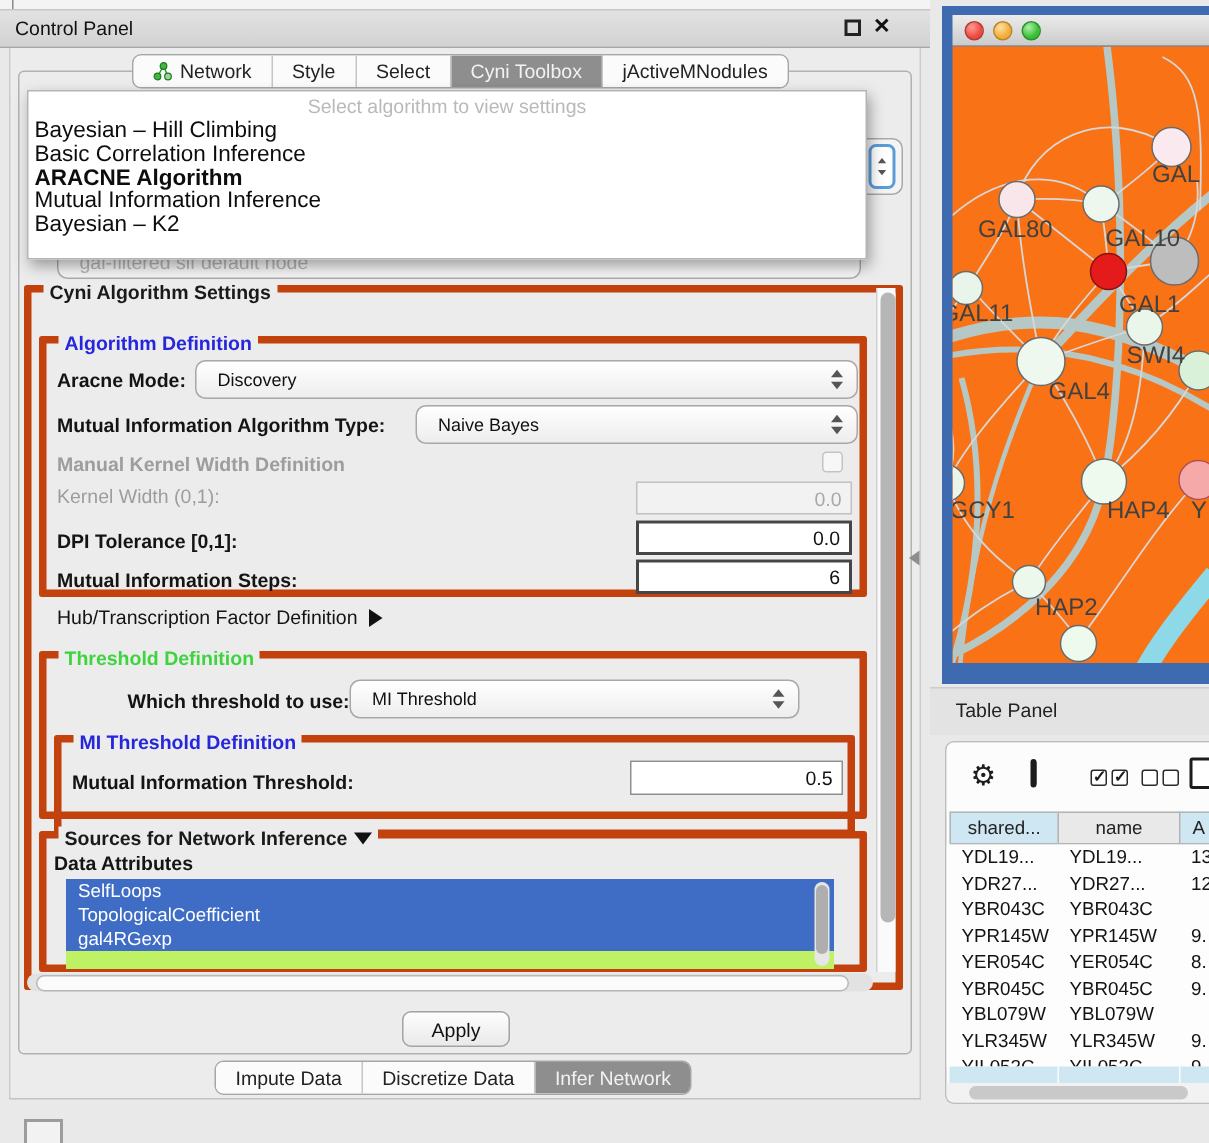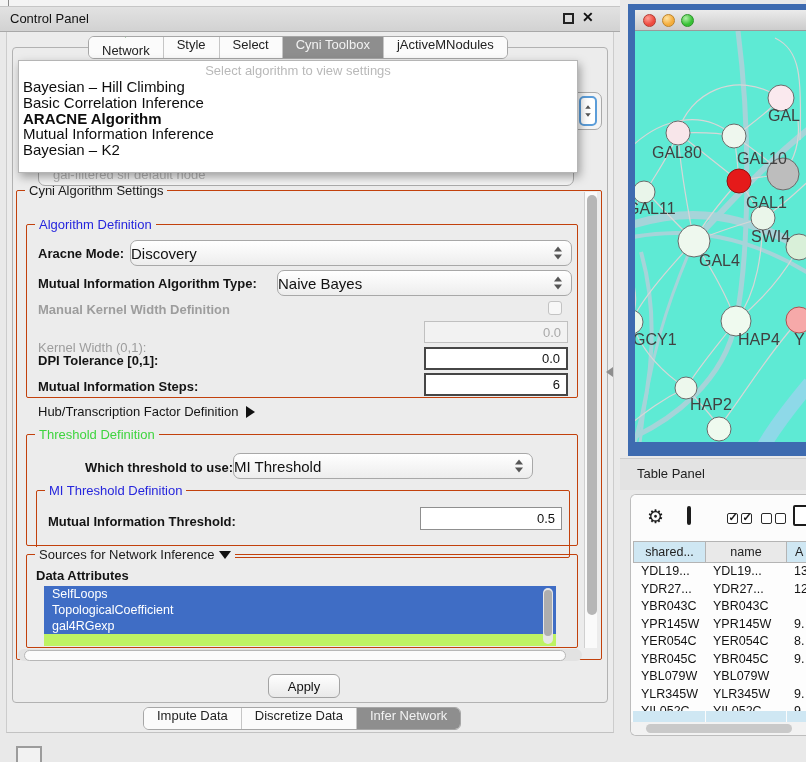--- a/index.html
+++ b/index.html
@@ -25,21 +25,21 @@
     background:#ececec; border-left:1px solid #cccccc; border-right:1px solid #cccccc;
     border-bottom:1px solid #c2c2c2; }
   .tabpane { left:12px; top:47px; width:596px; height:656px;
     border:1px solid #b2b2b2; border-radius:4px; background:#ececec; }
 
   
   .seg { display:flex; height:23px; border:1px solid #a6a6a6; border-radius:6px;
     overflow:hidden; background:#fbfbfb; }
   .seg .tab { display:flex; align-items:center; gap:5px; padding:0 13px;
     border-right:1px solid #c6c6c6; background:#fbfbfb; font-size:13px; color:#222;
-    white-space:nowrap;flex-direction:column; }
+    white-space:nowrap; }
   .seg .tab:last-child { border-right:none; }
   .seg .tab.sel { background:#8e8e8e; color:#f2f2f2; }
 
   
   .popup { left:18px; top:60px; width:560px; height:113px; background:#ffffff;
     border:1px solid #b5b5b5; box-shadow:2px 4px 9px rgba(0,0,0,.35);
     z-index:30; overflow:hidden; }
   .popup .ph { height:18px; text-align:center; color:#b9b9b9; font-size:13px; padding-top:2px; }
   .popup .item { height:15.8px; line-height:15.8px; padding-left:4px; font-size:15px; color:#0d0d0d; }
   .popup .item.bold { font-weight:bold; }
@@ -49,33 +49,33 @@
     border:1px solid #a9a9a9; border-radius:0 7px 7px 0; z-index:10; }
   .combo-frag .bluebtn { position:absolute; left:2px; top:3px; width:18px; height:30px;
     border:2px solid #5b9dd9; border-radius:5px; background:#ffffff; }
 
   
   .hidden-combo { left:38px; top:162px; width:536px; height:24px; background:#f4f4f4;
     border:1px solid #ababab; border-radius:7px; z-index:5;
     display:flex; align-items:center; padding-left:14px; color:#b4b4b4; font-size:13px; }
 
   
-  .group { position:absolute; border:1px solid #c2410c; border-radius:2px; }
+  .group { position:absolute; border:5px solid #c2410c; border-radius:2px;font-weight:bold; }
   .group > .legend { position:absolute; top:-8px; left:8px; background:#ececec;
     padding:0 4px; font-size:13px; white-space:nowrap; display:flex; align-items:center; gap:4px; }
   .legend.blue { color:#2626dd; }
   .legend.green { color:#3fd43f; }
 
   .lbl { font-size:13px; font-weight:bold; color:#141414; white-space:nowrap; }
   .lbl.dis { color:#9d9d9d; }
   .plain { font-size:13px; color:#141414; white-space:nowrap; }
 
   .combo { position:absolute; border:1px solid #a8a8a8; border-radius:7px;
     background:linear-gradient(#ffffff,#ededed); display:flex; align-items:center;
-    font-size:15px; color:#111; }
+    padding-left:14px; font-size:12px; color:#111; }
   .stepper { position:absolute; right:9px; top:50%; transform:translateY(-50%);
     display:flex; flex-direction:column; gap:3px; }
   .stepper .up { width:0; height:0; border-left:4px solid transparent;
     border-right:4px solid transparent; border-bottom:5px solid #555; }
   .stepper .dn { width:0; height:0; border-left:4px solid transparent;
     border-right:4px solid transparent; border-top:5px solid #555; }
 
   .field { position:absolute; background:#ffffff; border:1px solid #a8a8a8;
     display:flex; align-items:center; justify-content:flex-end; padding:0 6px;
     font-size:13px; color:#111; }
@@ -110,21 +110,21 @@
 
   
   .netwin { left:628px; top:4px; width:178px; height:452px; background:#3e6bb0; }
   .net-titlebar { position:absolute; left:7px; top:6px; width:171px; height:21px;
     background:linear-gradient(#ebebeb,#cccccc); border-bottom:1px solid #9a9a9a; }
   .tl { position:absolute; top:4px; width:13px; height:13px; border-radius:50%; }
   .tl.red { background:radial-gradient(circle at 35% 30%, #ff9d94, #ee4b40 60%); border:1px solid #b43b31; }
   .tl.yel { background:radial-gradient(circle at 35% 30%, #ffe2a0, #f4ad3d 60%); border:1px solid #bd8327; }
   .tl.grn { background:radial-gradient(circle at 35% 30%, #b0f0a8, #38c136 60%); border:1px solid #2b9329; }
   .net-canvas { position:absolute; left:7px; top:27px; width:171px; height:411px;
-    background:#5eead4; overflow:hidden; }
+    background:#f97316; overflow:hidden; }
 
   
   .tp-header { left:620px; top:458px; width:186px; height:32px; background:#e3e3e3;
     border-top:1px solid #cdcdcd; }
   .tp-title { left:637px; top:466px; font-size:13px; color:#222; }
   .tablewin { left:630px; top:494px; width:176px; height:242px; background:#fcfcfc;
     border:1px solid #bdbdbd; border-right:none; border-radius:6px 0 0 6px; overflow:hidden; }
   .tb-toolbar { position:absolute; left:0; top:0; width:100%; height:46px; background:#fcfcfc; }
   .gear { font-size:19px; color:#1c1c1c; }
   .colicon { width:19px; height:18px; border:2px solid #1c1c1c; border-radius:3px; position:relative; }
@@ -226,21 +226,21 @@
 <div class="abs lbl" style="left:38px; top:276px;">Mutual Information Algorithm Type:</div>
 <div class="combo" style="left:277px; top:270px; width:295px; height:26px;">
   <span>Naive Bayes</span>
   <div class="stepper">
       <div class="up"></div>
       <div class="dn"></div>
     </div>
 </div>
 <div class="abs lbl dis" style="left:38px; top:302px;">Manual Kernel Width Definition</div>
 <div class="checkbox" style="left:548px; top:301px;"></div>
-<div class="abs lbl dis" style="left:38px; top:340px; font-weight:normal;">Kernel Width (0,1):</div>
+<div class="abs lbl dis" style="left:38px; top:323px; font-weight:normal;">Kernel Width (0,1):</div>
 <div class="field dis" style="left:424px; top:321px; width:144px; height:22px;">
   <span>0.0</span>
 </div>
 <div class="abs lbl" style="left:38px; top:353px;">DPI Tolerance [0,1]:</div>
 <div class="field dark" style="left:424px; top:347px; width:144px; height:23px;">
   <span>0.0</span>
 </div>
 <div class="abs lbl" style="left:38px; top:379px;">Mutual Information Steps:</div>
 <div class="field dark" style="left:424px; top:373px; width:144px; height:23px;">
   <span>6</span>

